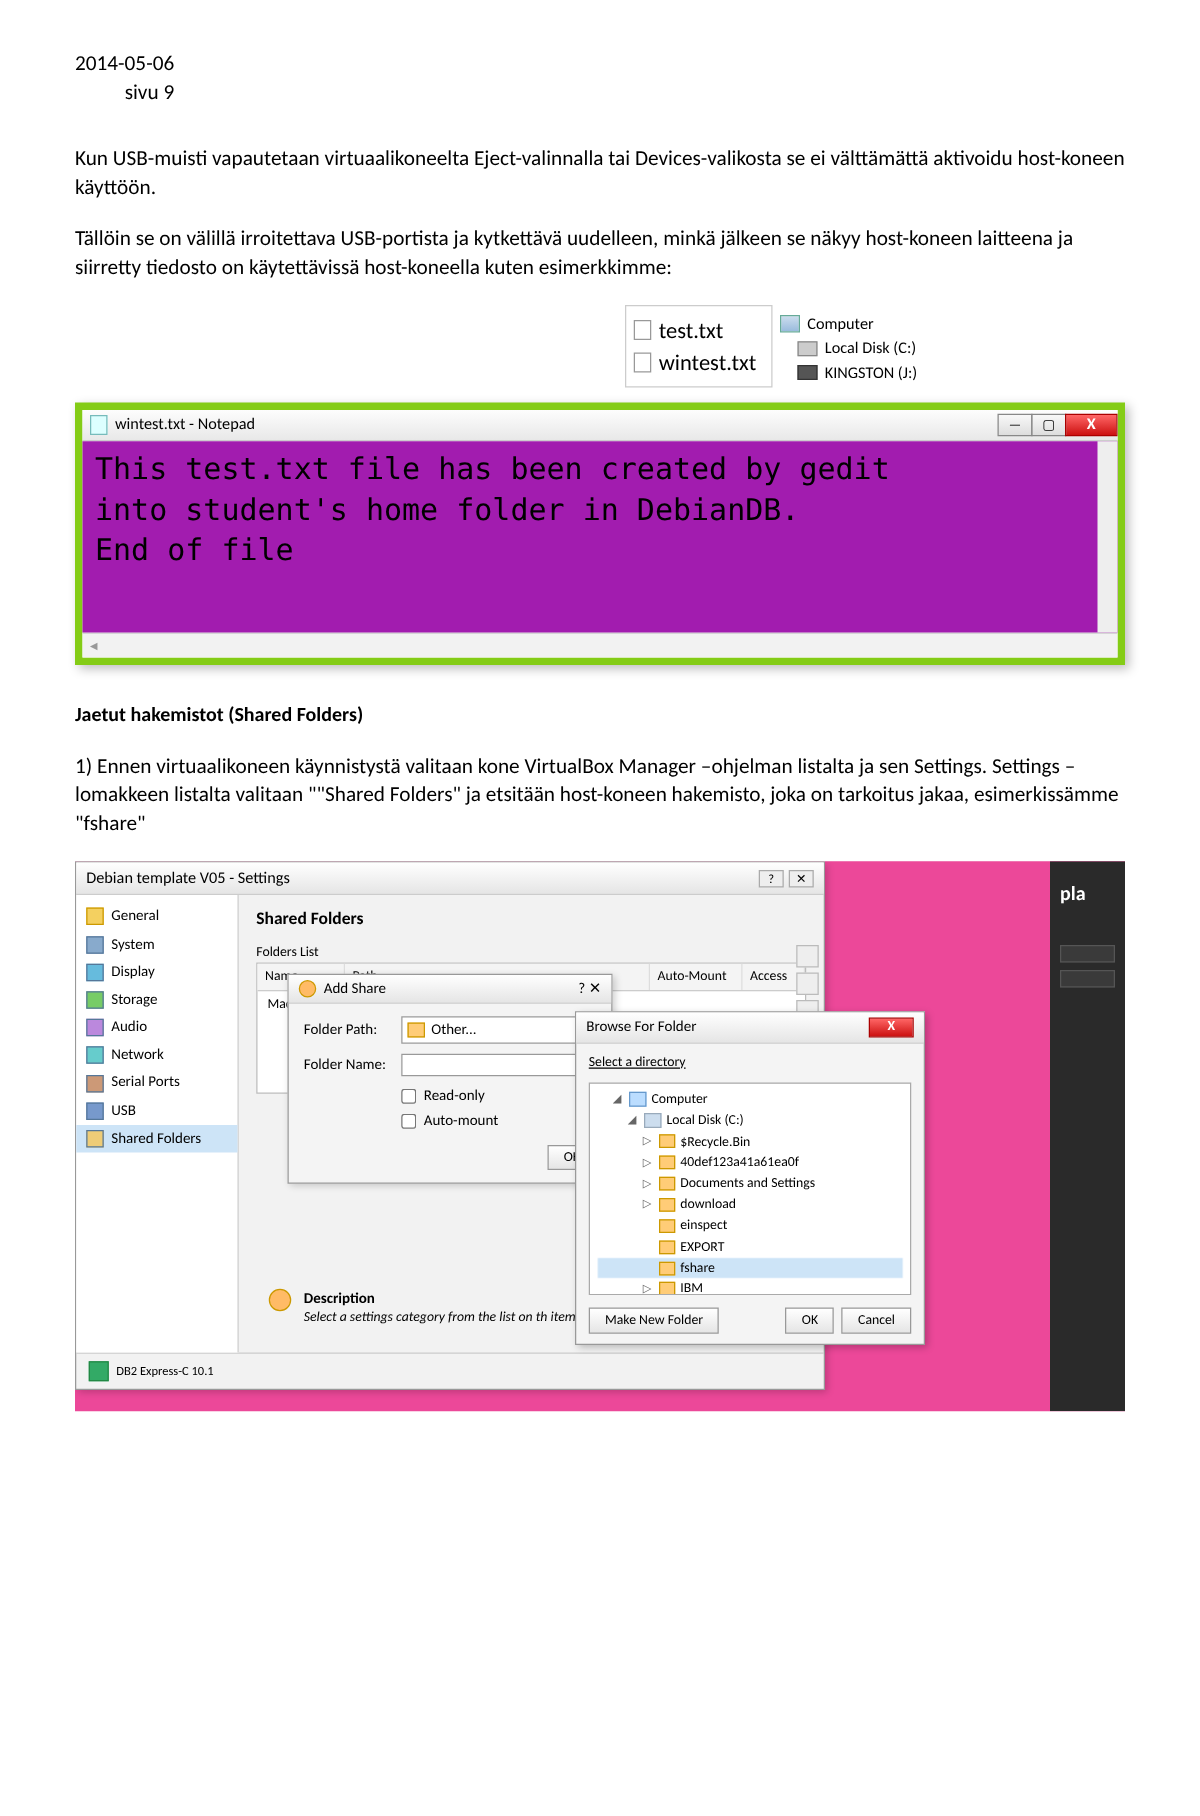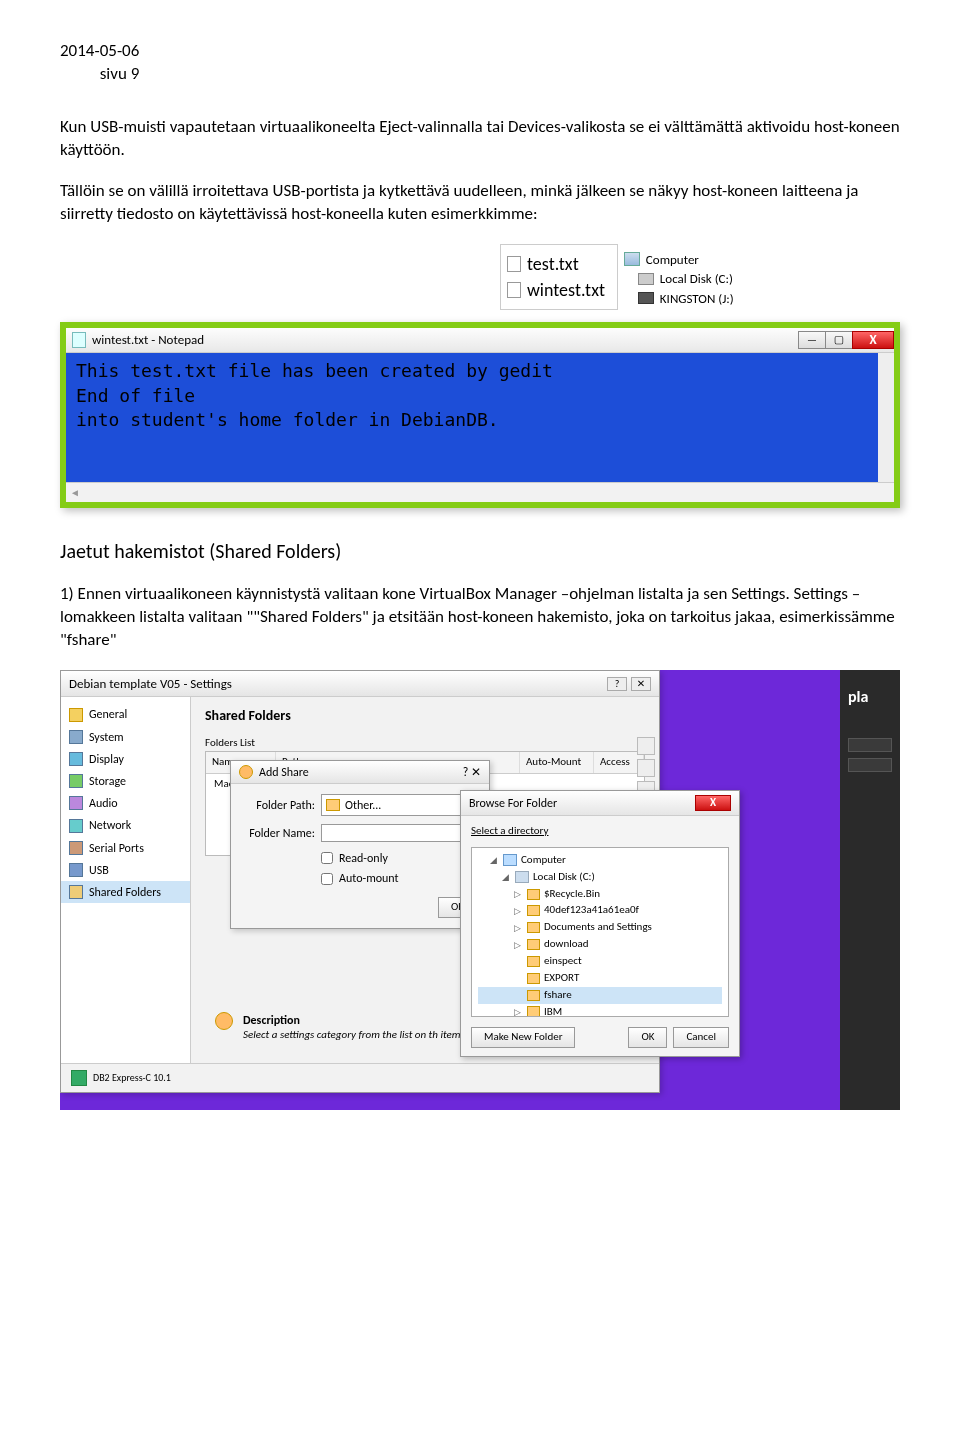--- a/index.html
+++ b/index.html
@@ -16,27 +16,27 @@
   .disk-icon { width: 16px; height: 12px; background: #ccc; border: 1px solid #888; }
   .usb-icon { width: 16px; height: 12px; background: #555; border: 1px solid #333; }
   .notepad-window { border: 6px solid #84cc16; margin-top: 6px; box-shadow: 3px 3px 8px rgba(0,0,0,0.25); width: 100%; }
   .notepad-titlebar { background: linear-gradient(#fdfdfd, #e8e8e8); border-bottom: 1px solid #ccc; display: flex; align-items: center; justify-content: space-between; padding: 3px 0 3px 6px; font-size: 13px; }
   .titlebar-left { display: flex; align-items: center; gap: 6px; }
   .np-icon { width: 14px; height: 16px; border: 1px solid #7bb; background: #dff; }
   .win-buttons { display: flex; }
   .win-btn { width: 28px; height: 18px; border: 1px solid #888; background: linear-gradient(#f8f8f8,#ddd); margin-left: -1px; display: flex; align-items: center; justify-content: center; font-size: 11px; }
   .win-btn.close { background: linear-gradient(#f66,#c11); color: #fff; border-color: #a00; width: 42px; font-weight: bold; font-size: 13px; }
   .notepad-menu { display: flex; gap: 14px; padding: 3px 8px; font-size: 13px; border-bottom: 1px solid #ddd; background: #f7f7f7; }
-  .notepad-body { font-family: Consolas, monospace; font-size: 18px; padding: 6px 10px 50px 10px; background: #1d4ed8; position: relative; border-right: 16px solid #eee; }
+  .notepad-body { font-family: Consolas, monospace; font-size: 24px; padding: 6px 10px 50px 10px; background: #a21caf; position: relative; border-right: 16px solid #eee; }
   .notepad-status { border-top: 1px solid #ccc; height: 20px; background: #f2f2f2; display:flex; align-items:center; }
   .notepad-status::before { content:"◄"; font-size:10px; color:#999; margin-left:4px; }
-  h2.section { font-weight: normal; font-size: 20px; margin: 30px 0 18px 0; }
+  h2.section { font-weight: bold; font-size: 16px; margin: 30px 0 18px 0; }
 
   
-  .settings-area { position: relative; height: 440px; background: #6d28d9; overflow: hidden; }
+  .settings-area { position: relative; height: 440px; background: #ec4899; overflow: hidden; }
   .vb-settings-window { position: absolute; left: 0; top: 0; width: 600px; border: 1px solid #999; background: #f2f2f2; box-shadow: 2px 2px 6px rgba(0,0,0,0.2); }
   .vb-title { background: linear-gradient(#fff,#e5e5e5); border-bottom: 1px solid #ccc; padding: 4px 8px; font-size: 13px; display:flex; justify-content:space-between; align-items:center; }
   .vb-title .tbuttons { display:flex; gap:4px; }
   .vb-title .tb { width:20px; height:14px; border:1px solid #aaa; background:#eee; font-size:10px; display:flex;align-items:center;justify-content:center; }
   .vb-body { display: flex; font-size: 12px; }
   .vb-side { width: 130px; border-right: 1px solid #ccc; padding: 6px 0; background: #fff; }
   .vb-side-item { display:flex; align-items:center; gap:6px; padding: 3px 8px; }
   .vb-side-item.sel { background: #cde4f7; }
   .vb-ico { width: 14px; height: 14px; background: #8ac; border: 1px solid #579; }
   .vb-ico.gen{background:#f4d060;border-color:#c90;}
@@ -60,21 +60,21 @@
   .desc-ico { width:18px;height:18px;background:#fb6;border:1px solid #c90;border-radius:50%; }
   .desc-txt { font-size:11px; font-style:italic; }
   .vb-foot { padding:6px 10px; border-top:1px solid #ccc; font-size:10px; display:flex; align-items:center; gap:6px; }
   .db2-ico { width:16px;height:16px;background:#3a6;border:1px solid #284; }
 
   .addshare-dialog { position:absolute; left:170px; top:90px; width:260px; border:1px solid #999; background:#f4f4f4; box-shadow:2px 2px 6px rgba(0,0,0,0.2); font-size:12px; }
   .addshare-title { background:linear-gradient(#fff,#e5e5e5); border-bottom:1px solid #ccc; padding:3px 8px; display:flex; align-items:center; gap:6px; justify-content:space-between; }
   .addshare-title .lft{display:flex;align-items:center;gap:6px;}
   .gear-ico{width:14px;height:14px;background:#fb6;border:1px solid #c90;border-radius:50%;}
   .addshare-body { padding: 10px 12px; }
-  .as-row { display:flex; align-items:center; gap:6px; margin-bottom:8px;text-align:right; }
+  .as-row { display:flex; align-items:center; gap:6px; margin-bottom:8px; }
   .as-label { width:72px; }
   .as-combo { flex:1; border:1px solid #999; background:#fff; padding:2px 4px; display:flex; align-items:center; justify-content:space-between; }
   .as-combo .fld-ico{width:14px;height:12px;background:#fc7;border:1px solid #c90;}
   .as-combo .dd{font-size:9px;color:#555;}
   .as-input { flex:1; border:1px solid #999; background:#fff; padding:2px 4px; height:18px; }
   .as-check { display:flex; align-items:center; gap:6px; margin-left:78px; margin-bottom:4px; }
   .as-check input{width:12px;height:12px;}
   .as-btnrow { display:flex; justify-content:flex-end; gap:6px; margin-top:10px; }
   .as-btn { border:1px solid #999; background:linear-gradient(#fff,#e5e5e5); padding:2px 12px; font-size:11px; }
 
@@ -144,22 +144,22 @@
         <span>wintest.txt - Notepad</span>
       </div>
       <div class="win-buttons">
         <div class="win-btn">—</div>
         <div class="win-btn">▢</div>
         <div class="win-btn close">X</div>
       </div>
     </div>
     <div class="notepad-body">
       <div>This test.txt file has been created by gedit</div>
+      <div>into student's home folder in DebianDB.</div>
       <div>End of file</div>
-      <div>into student's home folder in DebianDB.</div>
     </div>
     <div class="notepad-status"></div>
   </div>
 </div>
 
 <h2 class="section">Jaetut hakemistot (Shared Folders)</h2>
 <p class="para">1) Ennen virtuaalikoneen käynnistystä valitaan kone VirtualBox Manager –ohjelman listalta ja sen Settings. Settings –lomakkeen listalta valitaan ""Shared Folders" ja etsitään host-koneen hakemisto, joka on tarkoitus jakaa, esimerkissämme "fshare"</p>
 
 <div class="settings-area">
 

